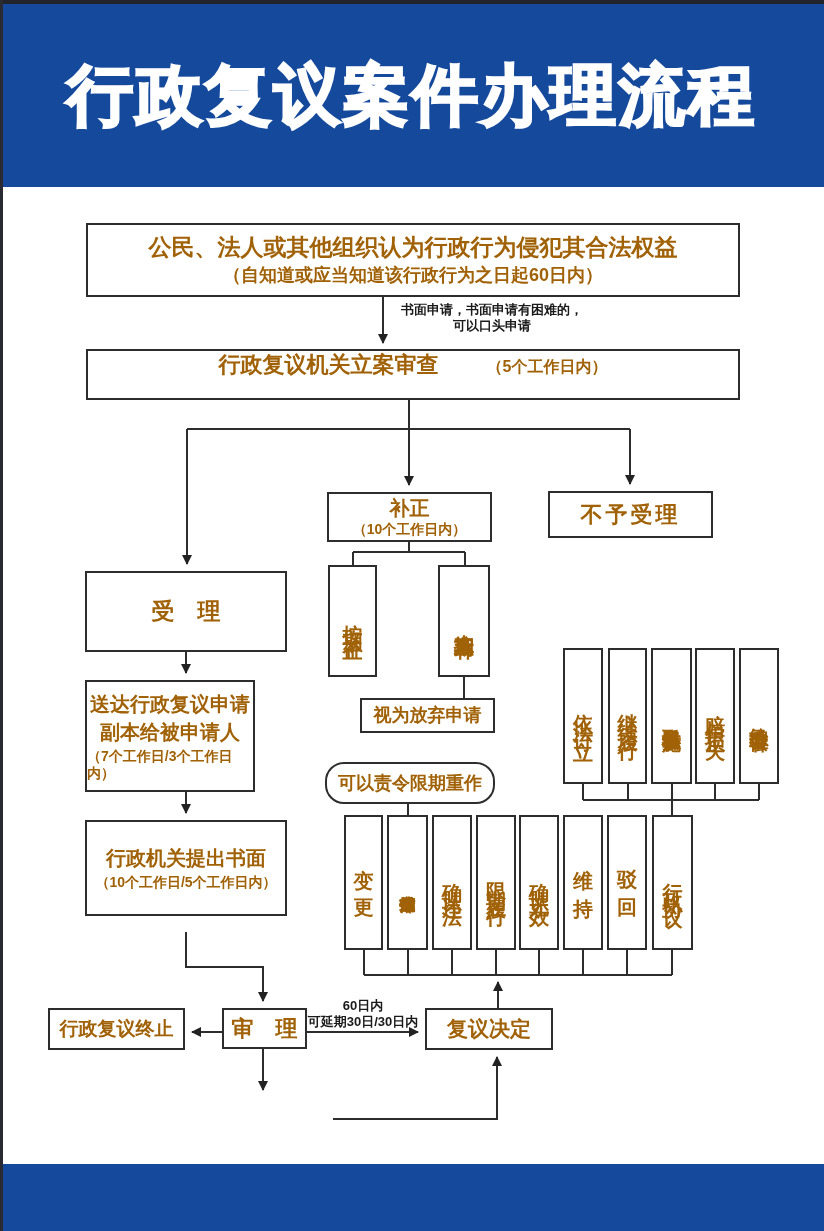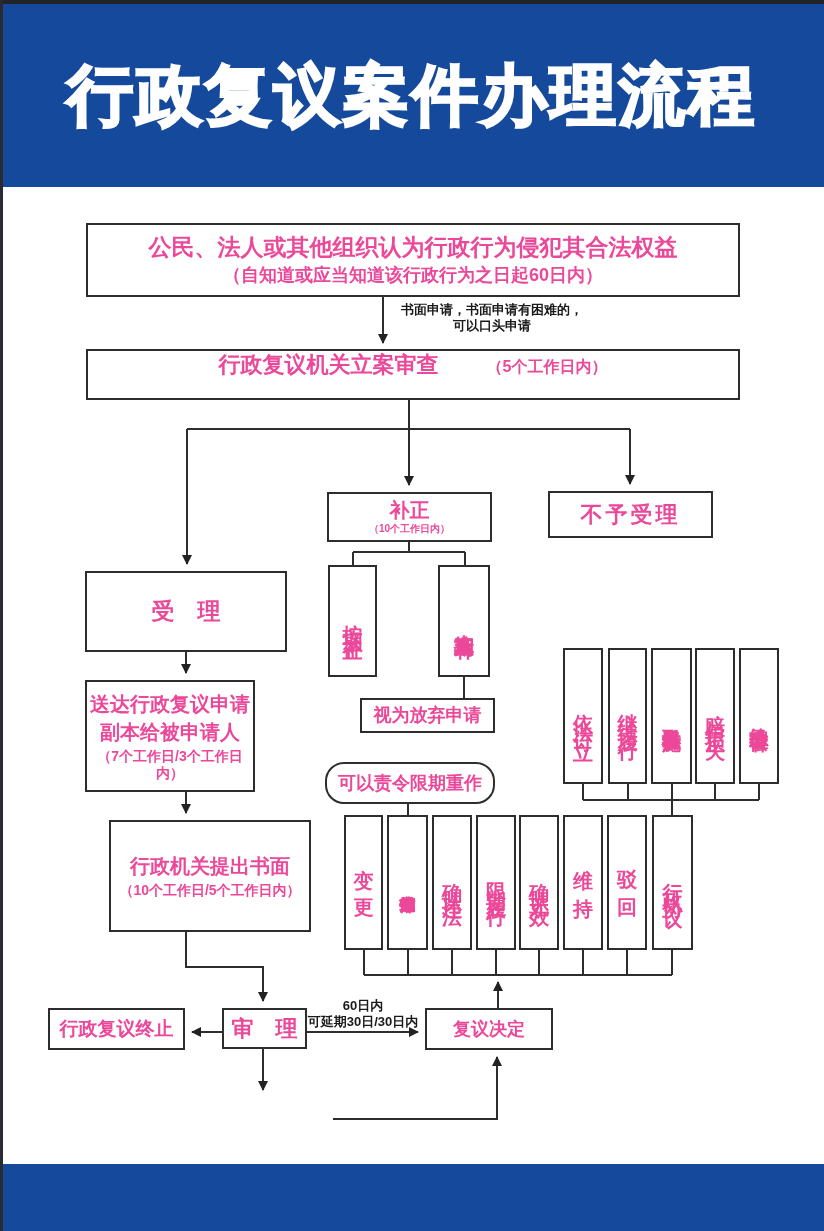--- a/index.html
+++ b/index.html
@@ -14,50 +14,50 @@
   .band.top{top:4px;height:183px;display:flex;align-items:center;justify-content:center;}
   .band.bottom{top:1164px;height:67px;}
   .poster-title{
     color:#ffffff;font-size:66px;font-weight:900;letter-spacing:3px;
     -webkit-text-stroke:2.5px #ffffff;text-align:center;white-space:nowrap;
   }
   svg.wires{position:absolute;left:0;top:0;z-index:2;}
   .box{
     position:absolute;box-sizing:border-box;border:2px solid #2d2d2d;background:#fff;
     display:flex;flex-direction:column;align-items:center;justify-content:center;
-    font-weight:bold;color:#ec4899;text-align:center;z-index:3;line-height:1.25;
+    font-weight:bold;color:#a16207;z-index:3;line-height:1.25;
   }
   .vbox{
     writing-mode:vertical-rl;text-orientation:upright;
     flex-direction:row;
   }
   .note{font-weight:bold;}
   .floatlabel{
     position:absolute;z-index:4;font-size:13px;font-weight:bold;color:#1a1a1a;
     text-align:center;line-height:16px;white-space:nowrap;
   }
   
   #b-complaint{left:86px;top:223px;width:654px;height:74px;}
   #b-complaint .l1{font-size:23px;}
   #b-complaint .l2{font-size:18px;margin-top:2px;}
   #b-review{left:86px;top:349px;width:654px;height:51px;flex-direction:row;align-items:baseline;gap:48px;}
   #b-review .main{font-size:22px;}
   #b-review .note{font-size:16px;}
   #b-buzheng{left:327px;top:492px;width:165px;height:50px;}
   #b-buzheng .main{font-size:20px;}
-  #b-buzheng .note{font-size:10px;}
+  #b-buzheng .note{font-size:14px;}
   #b-noaccept{left:548px;top:491px;width:165px;height:47px;font-size:22px;letter-spacing:3px;}
   #b-accept{left:85px;top:571px;width:202px;height:81px;font-size:23px;}
   #b-anqi{left:328px;top:565px;width:49px;height:112px;font-size:20px;letter-spacing:0.3em;}
   #b-weianqi{left:438px;top:565px;width:52px;height:112px;font-size:20px;letter-spacing:0.05em;}
   #b-giveup{left:360px;top:698px;width:135px;height:35px;font-size:18px;}
   #b-deliver{left:85px;top:680px;width:170px;height:112px;}
   #b-deliver .l1,#b-deliver .l2{font-size:20px;line-height:1.4;}
   #b-deliver .note{font-size:14px;margin-top:2px;}
-  #b-reply{left:85px;top:820px;width:202px;height:112px;margin-left:24px;}
+  #b-reply{left:85px;top:820px;width:202px;height:96px;}
   #b-reply .l1,#b-reply .l2{font-size:20px;line-height:1.4;}
   #b-reply .note{font-size:14px;margin-top:2px;}
   #b-redo{left:325px;top:762px;width:170px;height:42px;font-size:18px;border-radius:19px;}
   
   .drow{top:815px;height:135px;font-size:20px;}
   #d-0{left:344px;width:39px;letter-spacing:1.5em;}
   #d-1{left:387px;width:41px;font-size:16px;letter-spacing:0;}
   #d-2{left:432px;width:40px;letter-spacing:0.4em;}
   #d-3{left:476px;width:40px;letter-spacing:0.4em;}
   #d-4{left:519px;width:40px;letter-spacing:0.4em;}
@@ -66,21 +66,21 @@
   #d-7{left:652px;width:41px;letter-spacing:0.4em;}
   
   .rrow{top:648px;height:136px;font-size:20px;}
   #r-0{left:563px;width:40px;letter-spacing:0.45em;}
   #r-1{left:608px;width:39px;letter-spacing:0.45em;}
   #r-2{left:651px;width:41px;letter-spacing:0.05em;font-size:19px;}
   #r-3{left:695px;width:40px;letter-spacing:0.45em;}
   #r-4{left:739px;width:40px;letter-spacing:0.05em;font-size:19px;}
   #b-terminate{left:48px;top:1008px;width:137px;height:42px;font-size:19px;}
   #b-hearing{left:222px;top:1008px;width:85px;height:41px;font-size:22px;}
-  #b-decision{left:425px;top:1008px;width:128px;height:42px;font-size:18px;}
+  #b-decision{left:425px;top:1008px;width:128px;height:42px;font-size:21px;}
   #b-suspend{left:195px;top:1097px;width:138px;height:42px;font-size:19px;}
   #lbl-apply{left:397px;top:302px;width:190px;}
   #lbl-deadline{left:283px;top:998px;width:160px;}
 </style>
 </head>
 <body>
 
 <div class="poster">
   <div class="edge-top"></div>
   <div class="edge-left"></div>

